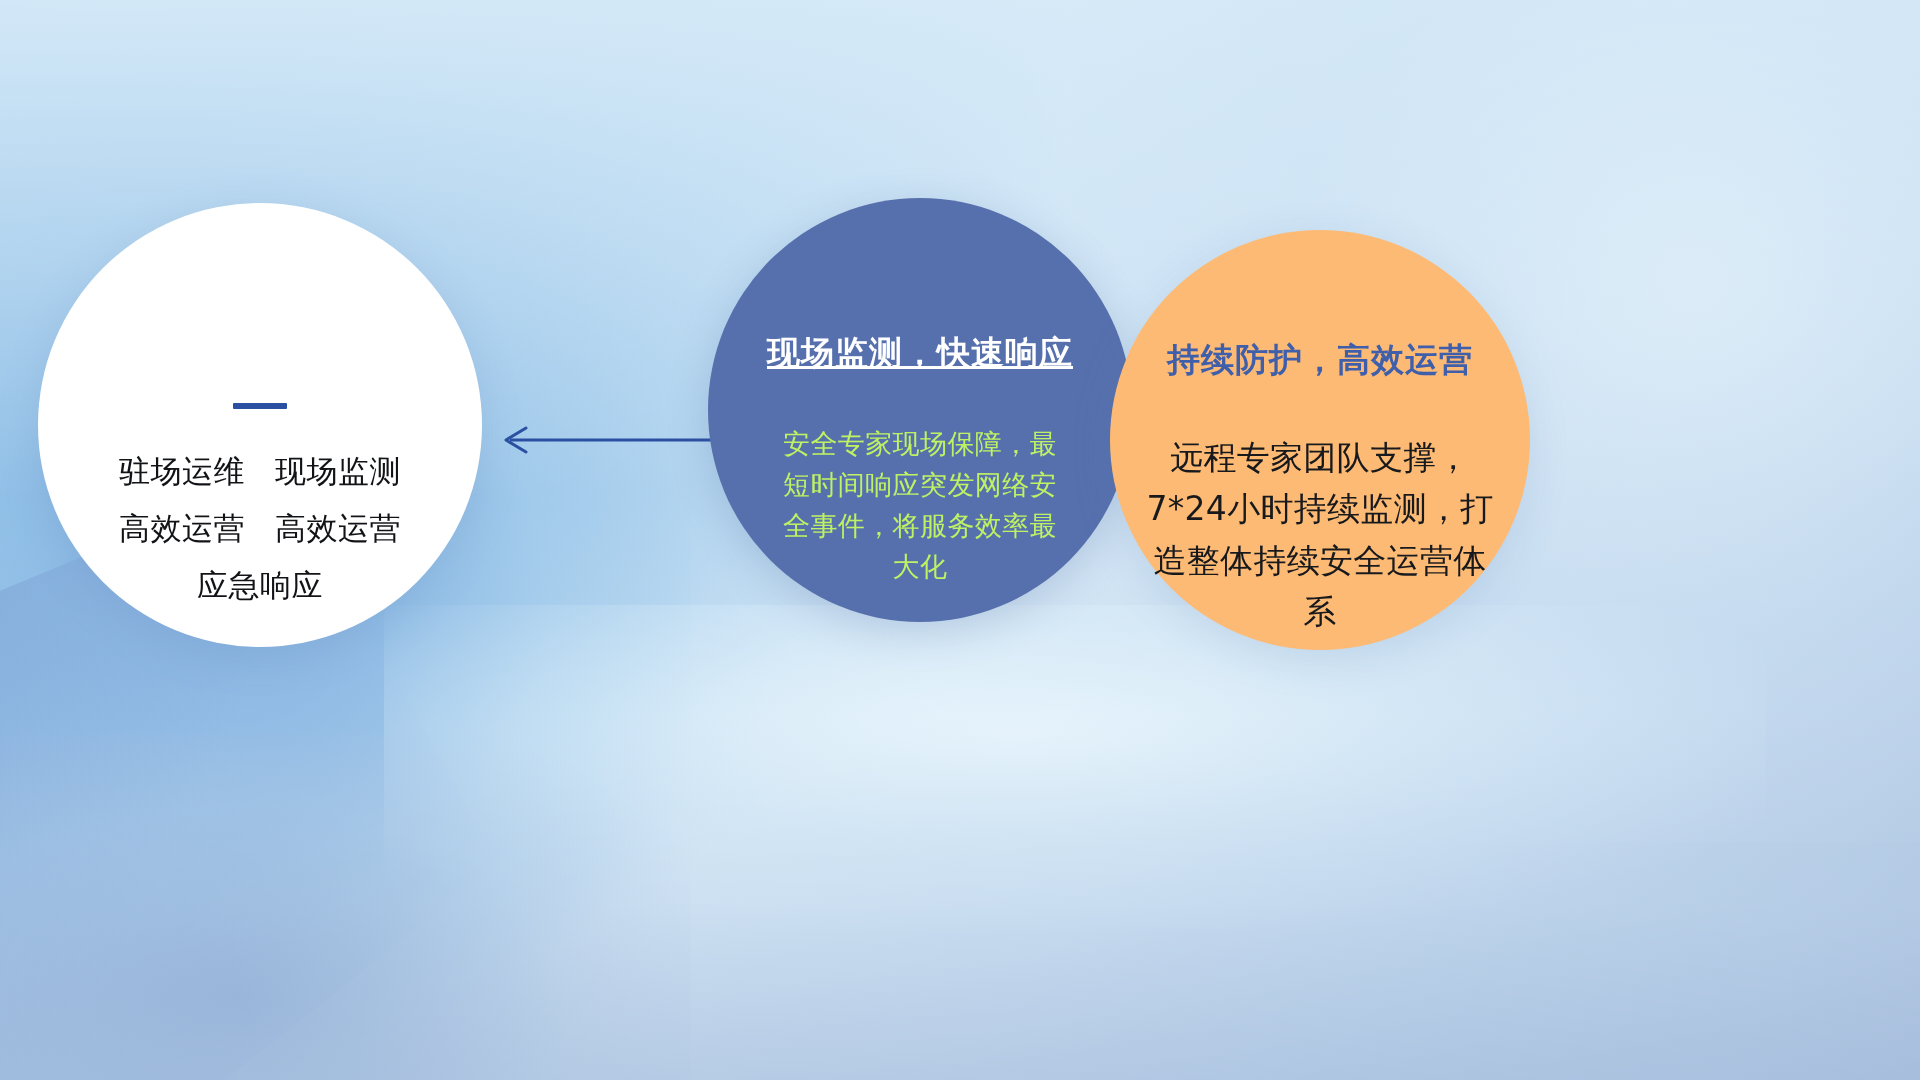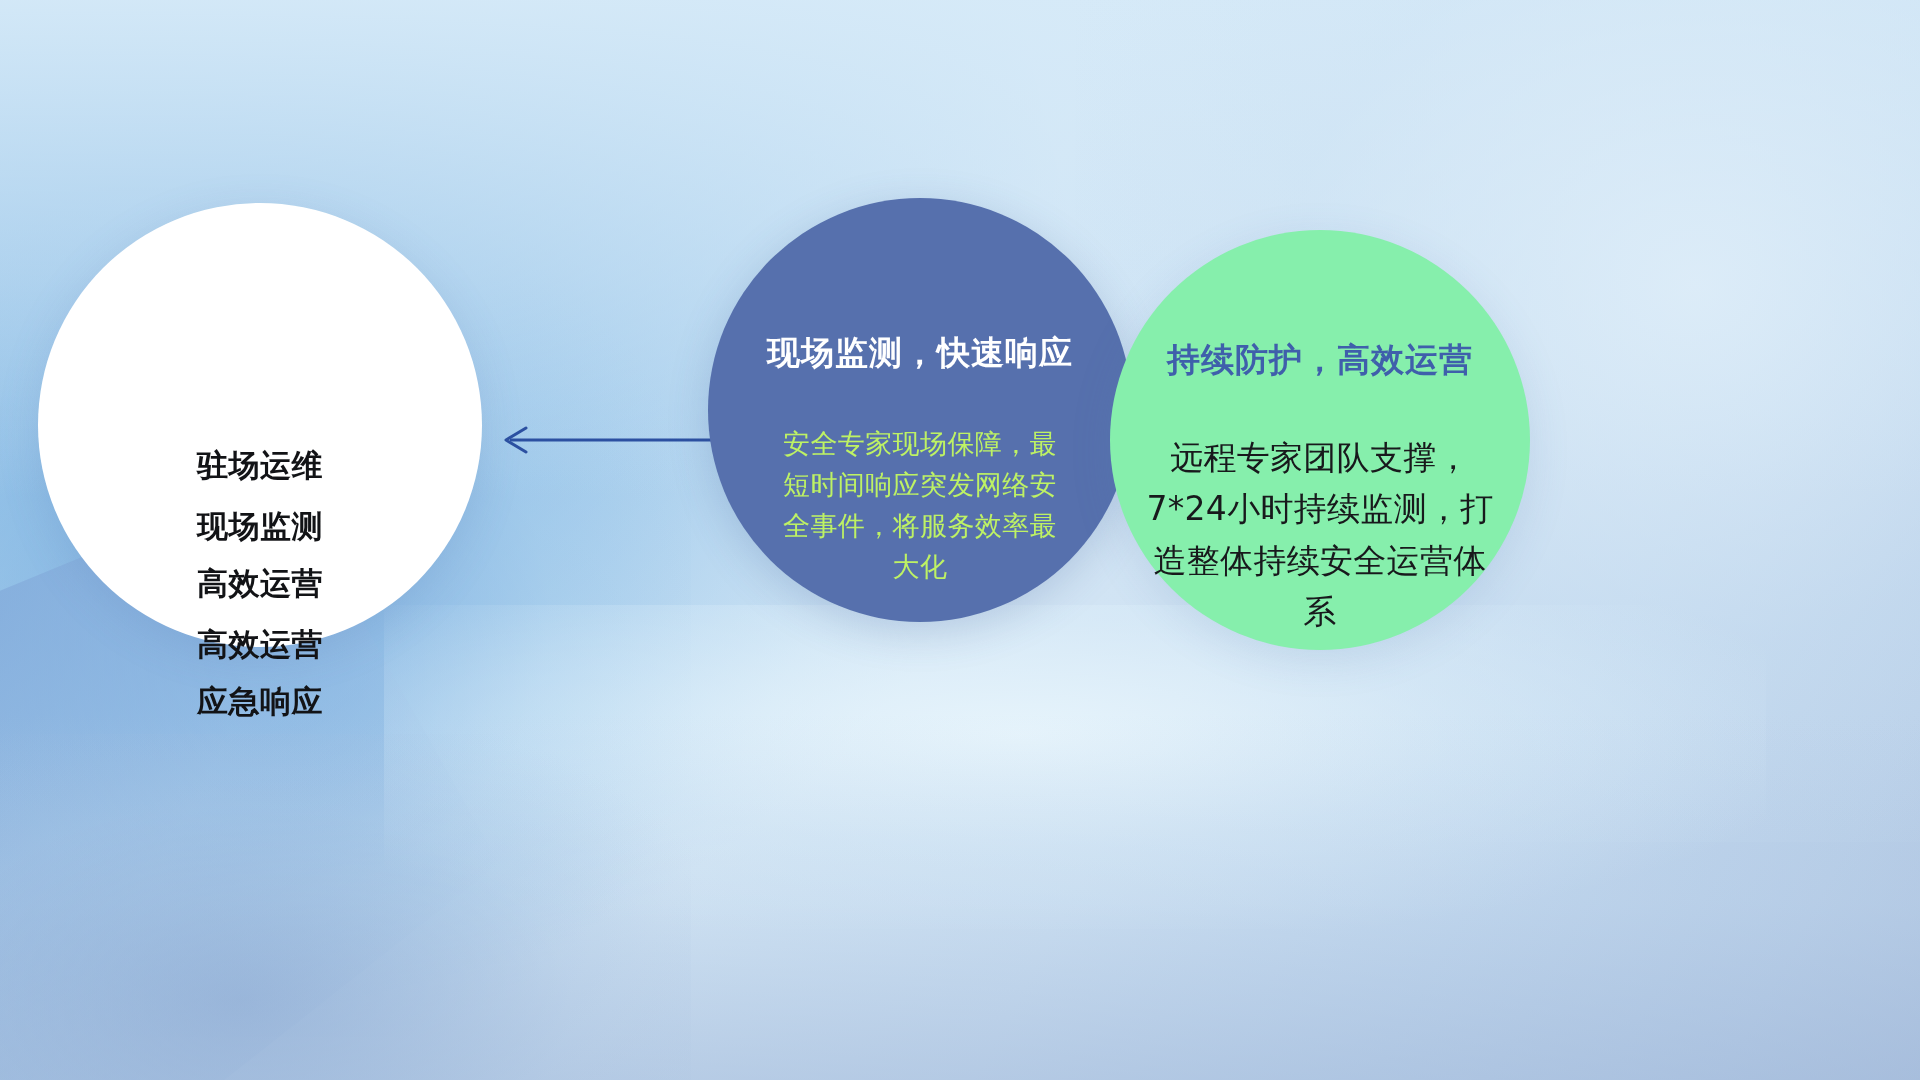--- a/index.html
+++ b/index.html
@@ -84,21 +84,21 @@
     z-index:4;
   }
   .circle-mid {
     left:708px; top:198px; width:424px; height:424px;
     background:#5670ad;
     box-shadow:0 10px 40px rgba(60,92,150,.22);
     z-index:3;
   }
   .circle-right {
     left:1110px; top:232px; width:412px; height:412px;
-    background:#86efac;
+    background:#fdba74;
     box-shadow:0 10px 40px rgba(86,124,176,.16);
     z-index:5;
     text-decoration:underline;
   }
   
   .circle-right { width:420px; height:420px; left:1110px; top:230px; }
 
   .c-inner {
     position:absolute; inset:0;
     display:flex; flex-direction:column; align-items:center;
@@ -110,31 +110,30 @@
     width:54px; height:6px; background:#2c50a1; border-radius:1px;
     margin-top:200px;
   }
   .kw-wrap {
     margin-top:47px;
     display:flex; flex-direction:column; gap:26px;
     width:100%;
   }
   .kw-row {
     display:flex; justify-content:center; gap:30px;
-    font-size:31px; font-weight:700; color:#121316; letter-spacing:.5px;
+    font-size:31px; font-weight:400; color:#121316; letter-spacing:.5px;
     line-height:1;
-    flex-direction:column;
   }
   .kw-row.single { gap:0; }
 
   
   .mid-title {
     margin-top:138px;
     font-size:33px; font-weight:700; color:#ffffff;
-    letter-spacing:1px; line-height:1; white-space:nowrap;
+    letter-spacing:1px; line-height:1; white-space:nowrap;text-decoration:underline;
   }
   .mid-body {
     margin-top:54px;
     font-size:27px; font-weight:400; color:#bef264;
     line-height:1.52; width:286px; letter-spacing:.4px;
   }
 
   
   .right-title {
     margin-top:113px;

